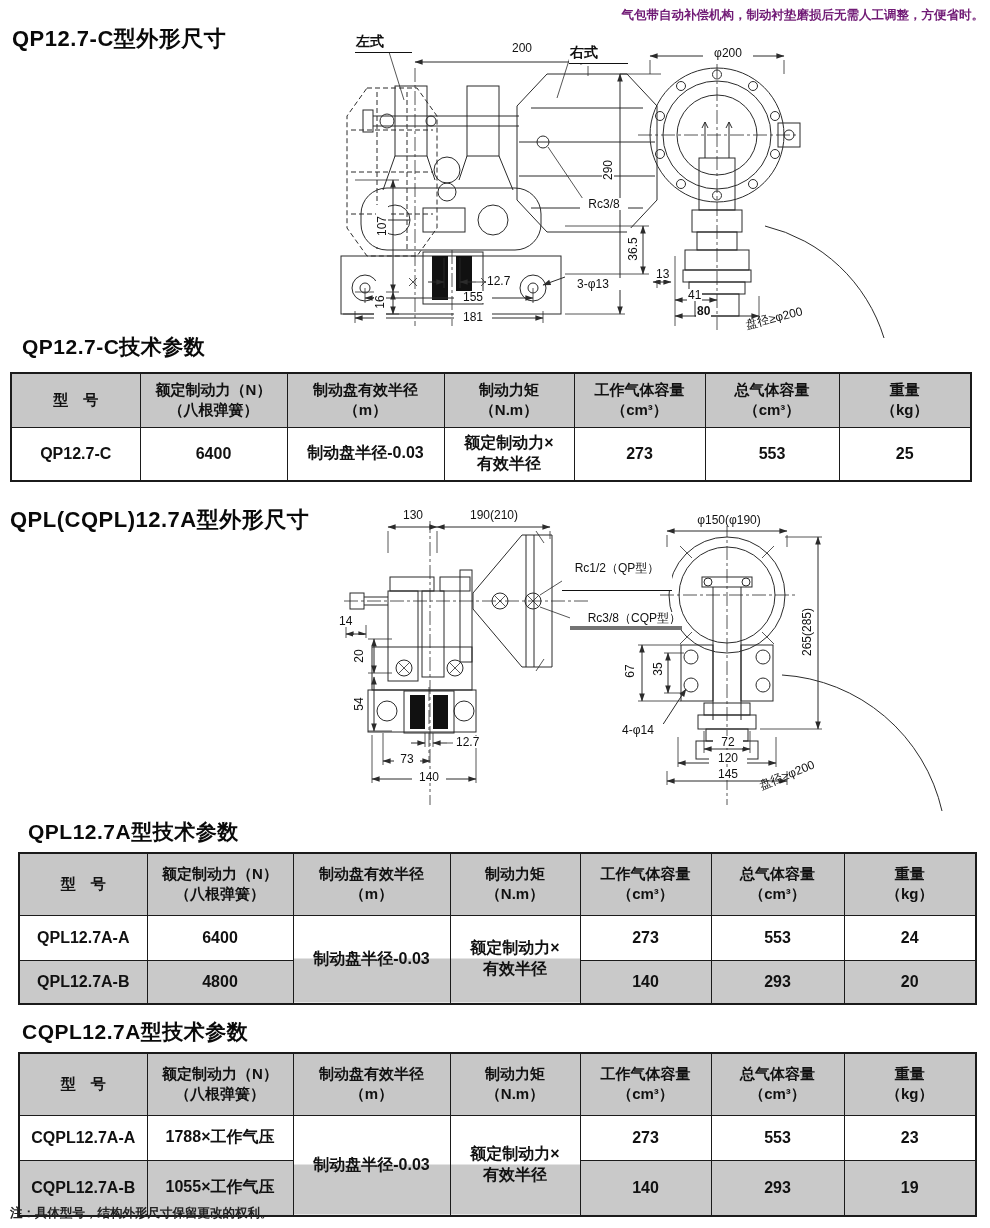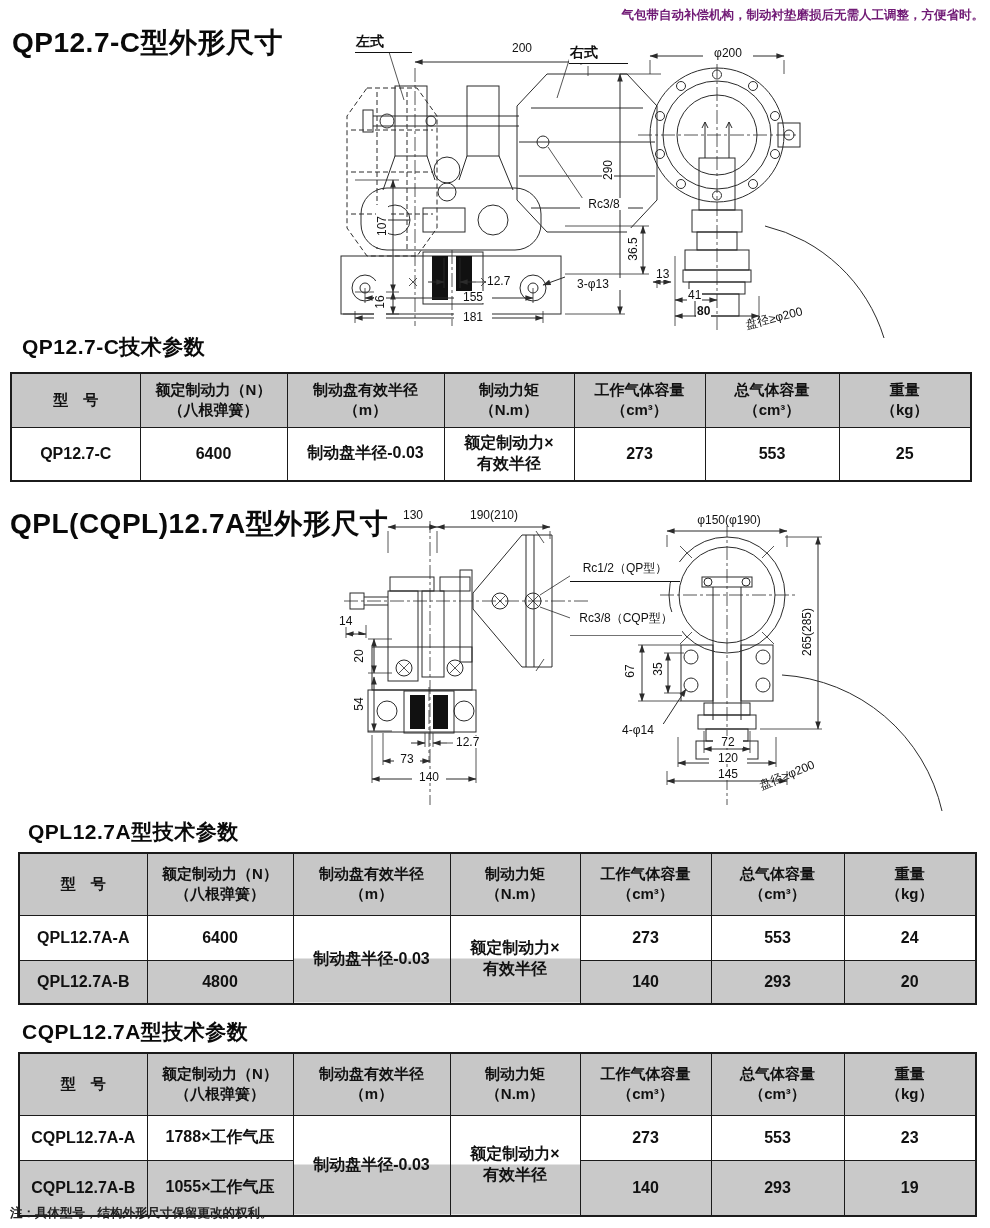--- a/index.html
+++ b/index.html
@@ -2,21 +2,21 @@
 <html><head>
 <meta charset="utf-8">
 <style>
   html,body{margin:0;padding:0;background:#fff;}
   body{width:990px;height:1228px;position:relative;overflow:hidden;
        font-family:"Liberation Sans","DejaVu Sans",sans-serif;color:#111;}
   .abs{position:absolute;}
   .top-note{right:6px;top:7px;font-size:12.5px;font-weight:bold;color:#701a75;}
   .bottom-note{left:10px;top:1205px;font-size:12.5px;font-weight:bold;color:#222;}
   .sec-title{font-weight:bold;color:#0a0a0a;letter-spacing:0.5px;}
-  .t-main{font-size:28px;}
+  .t-main{font-size:22px;}
   .t-sub{font-size:21px;}
 
   
   table{border-collapse:collapse;table-layout:fixed;position:absolute;
         border:2px solid #1b1b1b;background:#fff;}
   th,td{border:1.5px solid #1b1b1b;text-align:center;vertical-align:middle;
         padding:0;overflow:hidden;}
   thead th{background:#c7c7c7;font-size:15px;font-weight:bold;line-height:1.35;color:#111;}
   td{font-size:16px;font-weight:bold;color:#111;}
   .hl{display:block;}
@@ -370,22 +370,22 @@
     <line class="s" x1="348" y1="258" x2="446" y2="258" marker-start="url(#ar2)" marker-end="url(#ar2)"></line>
     <line class="s thin" x1="348" y1="232" x2="348" y2="262"></line>
     <line class="s thin" x1="446" y1="232" x2="446" y2="262"></line>
     <line class="s" x1="337" y1="276" x2="457" y2="276" marker-start="url(#ar2)" marker-end="url(#ar2)"></line>
     <line class="s thin" x1="337" y1="266" x2="337" y2="280"></line>
     <line class="s thin" x1="457" y1="266" x2="457" y2="280"></line>
     <path class="s" d="M 452 170 A 175 175 0 0 1 612 306"></path>
   </svg>
   <span class="dim" style="left:62px;top:4px;width:40px;">130</span>
   <span class="dim" style="left:133px;top:4px;width:60px;">190(210)</span>
-  <span class="dim" style="left:240px;top:57px;width:108px;border-bottom:1px solid #111;padding-bottom:7px;">Rc1/2（QP型）</span>
-  <span class="dim" style="left:240px;top:107px;width:110px;border-bottom:1px solid #737373;padding-bottom:11px;">Rc3/8（CQP型）</span>
+  <span class="dim" style="left:232px;top:57px;width:108px;border-bottom:1px solid #111;padding-bottom:16px;">Rc1/2（QP型）</span>
+  <span class="dim" style="left:240px;top:107px;width:110px;border-bottom:4px solid #737373;padding-bottom:2px;text-align:right;">Rc3/8（CQP型）</span>
   <span class="dim" style="left:8px;top:110px;">14</span>
   <span class="dim rot" style="left:8px;top:145px;width:40px;">20</span>
   <span class="dim rot" style="left:8px;top:193px;width:40px;">54</span>
   <span class="dim" style="left:125px;top:231px;">12.7</span>
   <span class="dim" style="left:64px;top:248px;width:24px;">73</span>
   <span class="dim" style="left:82px;top:266px;width:32px;">140</span>
   <span class="dim" style="left:354px;top:9px;width:88px;">φ150(φ190)</span>
   <span class="dim rot" style="left:436px;top:121px;width:80px;">265(285)</span>
   <span class="dim rot" style="left:279px;top:160px;width:40px;">67</span>
   <span class="dim rot" style="left:307px;top:158px;width:40px;">35</span>

